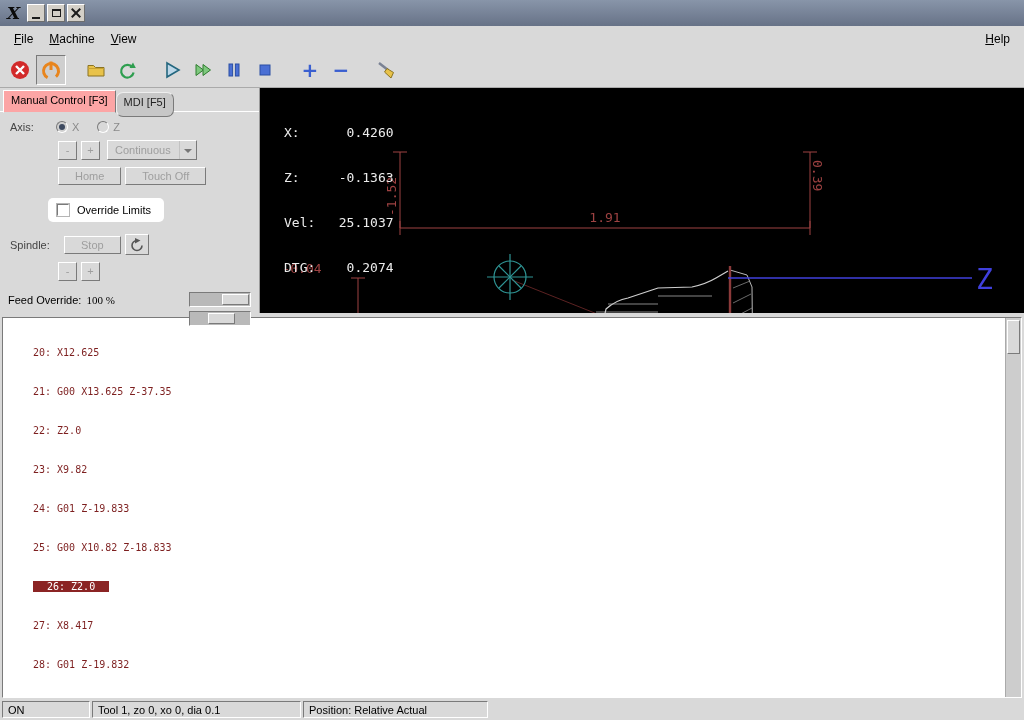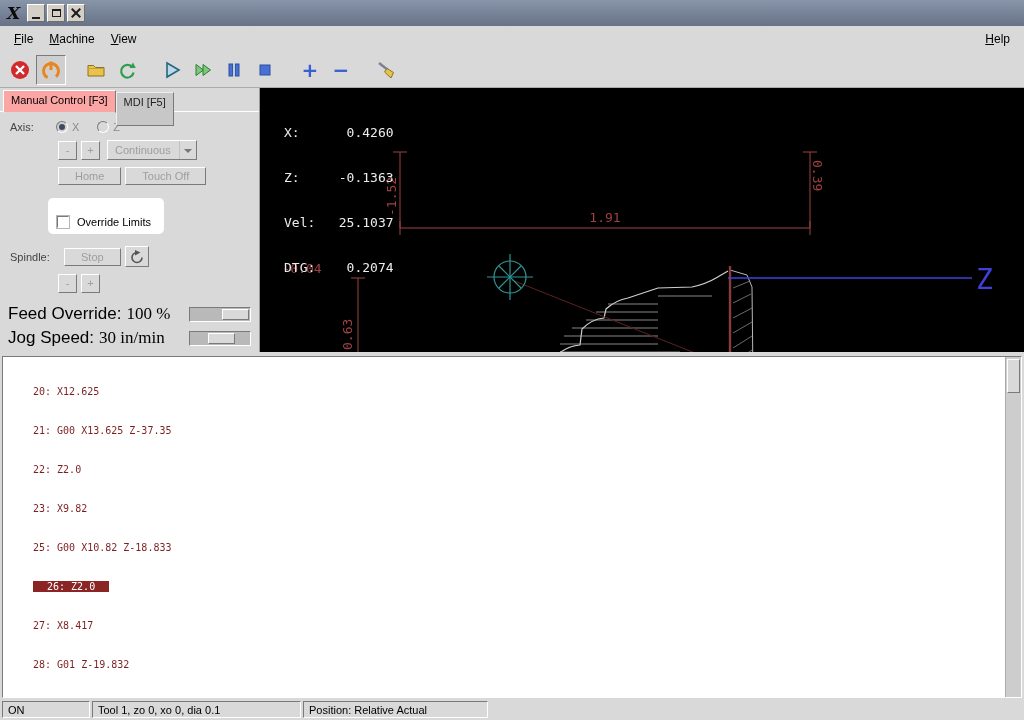--- a/index.html
+++ b/index.html
@@ -33,44 +33,44 @@
   .tsep { width: 14px; }
   .zoom-glyph { color: #3a5fd0; font-size: 20px; font-weight: bold; line-height: 20px; font-family: "DejaVu Sans", sans-serif; }
 
   
   .main { flex: 1 1 auto; display: flex; min-height: 0; }
 
   
   .left-panel { flex: 0 0 260px; width: 260px; display: flex; flex-direction: column; background: #d9d9d9; border-right: 1px solid #9a9a9a; }
   .tabs { display: flex; padding: 2px 0 0 3px; height: 23px; }
   .tab { border: 1px solid; border-color: #ffffff #7a7a7a #d9d9d9 #ffffff; background: #fca5a5; padding: 3px 7px 0; font-size: 11px; height: 23px; position: relative; z-index: 2; color: #000; }
-  .tab.inactive { background: #c7c7c7; height: 34px; margin-top: 2px; z-index: 1; color: #222; border-color: #eeeeee #7a7a7a #7a7a7a #eeeeee; }
+  .tab.inactive { background: #c7c7c7; height: 25px; margin-top: 2px; z-index: 1; color: #222; border-color: #eeeeee #7a7a7a #7a7a7a #eeeeee; border-radius: 7px; }
   .panel-body { flex: 1; border-top: 1px solid #ffffff; display: flex; flex-direction: column; padding: 9px 0 6px; }
   .prow { display: flex; align-items: center; margin-bottom: 7px; }
   .plbl { color: #444; margin-left: 10px; font-size: 11px; }
   .axis-lbl { width: 46px; }
   .radio { width: 12px; height: 12px; border: 1px solid; border-color: #7a7a7a #ffffff #ffffff #7a7a7a; border-radius: 50%; background: #d9d9d9; margin-right: 4px; position: relative; }
   .radio.checked { background: #cfcfcf; }
   .radio.checked::after { content: ""; position: absolute; inset: 2px; border-radius: 50%; background: #3e4a60; }
   .rlabel { color: #8a8a8a; font-size: 11px; margin-right: 18px; }
   .tkbtn { font-family: inherit; font-size: 11px; background: #d9d9d9; border: 1px solid; border-color: #ffffff #7a7a7a #7a7a7a #ffffff; padding: 2px 16px; color: #000; }
   .tkbtn.disabled { color: #9e9e9e; }
   .tkbtn.sq { width: 19px; height: 19px; padding: 0; line-height: 15px; }
   .indent { margin-left: 58px; }
   .gap4 { margin-right: 4px; }
   .combo { display: inline-flex; align-items: center; border: 1px solid; border-color: #ffffff #7a7a7a #7a7a7a #ffffff; background: #d9d9d9; height: 20px; padding-left: 7px; font-size: 11px; color: #9e9e9e; margin-left: 7px; }
   .combo-arrow { width: 17px; height: 18px; display: flex; align-items: center; justify-content: center; margin-left: 8px; border-left: 1px solid #c2c2c2; }
   .combo-arrow::after { content: ""; border: 4px solid transparent; border-top-color: #777; margin-top: 5px; }
-  .override-wrap { display: inline-flex; align-items: center; background: #ffffff; border-radius: 5px; padding: 18px 13px 6px 9px; margin: 6px 0 12px 48px; align-self: flex-start; }
+  .override-wrap { display: inline-flex; align-items: center; background: #ffffff; border-radius: 5px; padding: 6px 13px 6px 9px; margin: 6px 0 12px 48px; align-self: flex-start; }
   .checkbox { width: 12px; height: 12px; background: #ffffff; border: 1px solid; border-color: #7a7a7a #ffffff #ffffff #7a7a7a; outline: 1px solid #b5b5b5; }
   .cb-label { font-size: 11px; color: #000; margin-left: 8px; }
   .spindle-lbl { width: 44px; }
   .iconbtn { width: 24px; height: 21px; padding: 0; display: inline-flex; align-items: center; justify-content: center; }
   .slider-block { margin-top: auto; }
-  .slider-row { display: flex; align-items: center; margin: 4px 8px; font-size: 17px; color: #000; }
+  .slider-row { display: flex; align-items: center; margin: 4px 8px; font-size: 11px; color: #000; }
   .slider-row .val { margin-left: 5px; font-family: Liberation Serif, serif; }
   .sl { margin-left: auto; width: 62px; height: 15px; background: #b9b9b9; border: 1px solid; border-color: #7a7a7a #ffffff #ffffff #7a7a7a; position: relative; }
   .sl .thumb { position: absolute; top: 1px; width: 27px; height: 11px; background: #d9d9d9; border: 1px solid; border-color: #ffffff #7a7a7a #7a7a7a #ffffff; }
   .sl.feed .thumb { left: 32px; }
   .sl.jog  .thumb { left: 18px; }
 
   
   .preview { flex: 1; background: #000; position: relative; overflow: hidden; }
   .dro { position: absolute; left: 24px; top: 7px; font-family: "DejaVu Sans Mono", monospace; font-size: 13px; line-height: 15px; color: #ececec; white-space: pre; }
   .plot { position: absolute; left: 0; top: 0; }
@@ -329,20 +329,21 @@
     </div>
   </div>
 
   <div class="gcode-wrap">
     <div class="gcode-area">
       <div class="glines">
         <div class="gline"><span>20: X12.625</span></div>
         <div class="gline"><span>21: G00 X13.625 Z-37.35</span></div>
         <div class="gline"><span>22: Z2.0</span></div>
         <div class="gline"><span>23: X9.82</span></div>
+        <div class="gline"><span>24: G01 Z-19.833</span></div>
         <div class="gline"><span>25: G00 X10.82 Z-18.833</span></div>
         <div class="gline active"><span>26: Z2.0</span></div>
         <div class="gline"><span>27: X8.417</span></div>
         <div class="gline"><span>28: G01 Z-19.832</span></div>
       </div>
       <div class="gscroll">
         <i class="gthumb"></i>
       </div>
     </div>
   </div>

